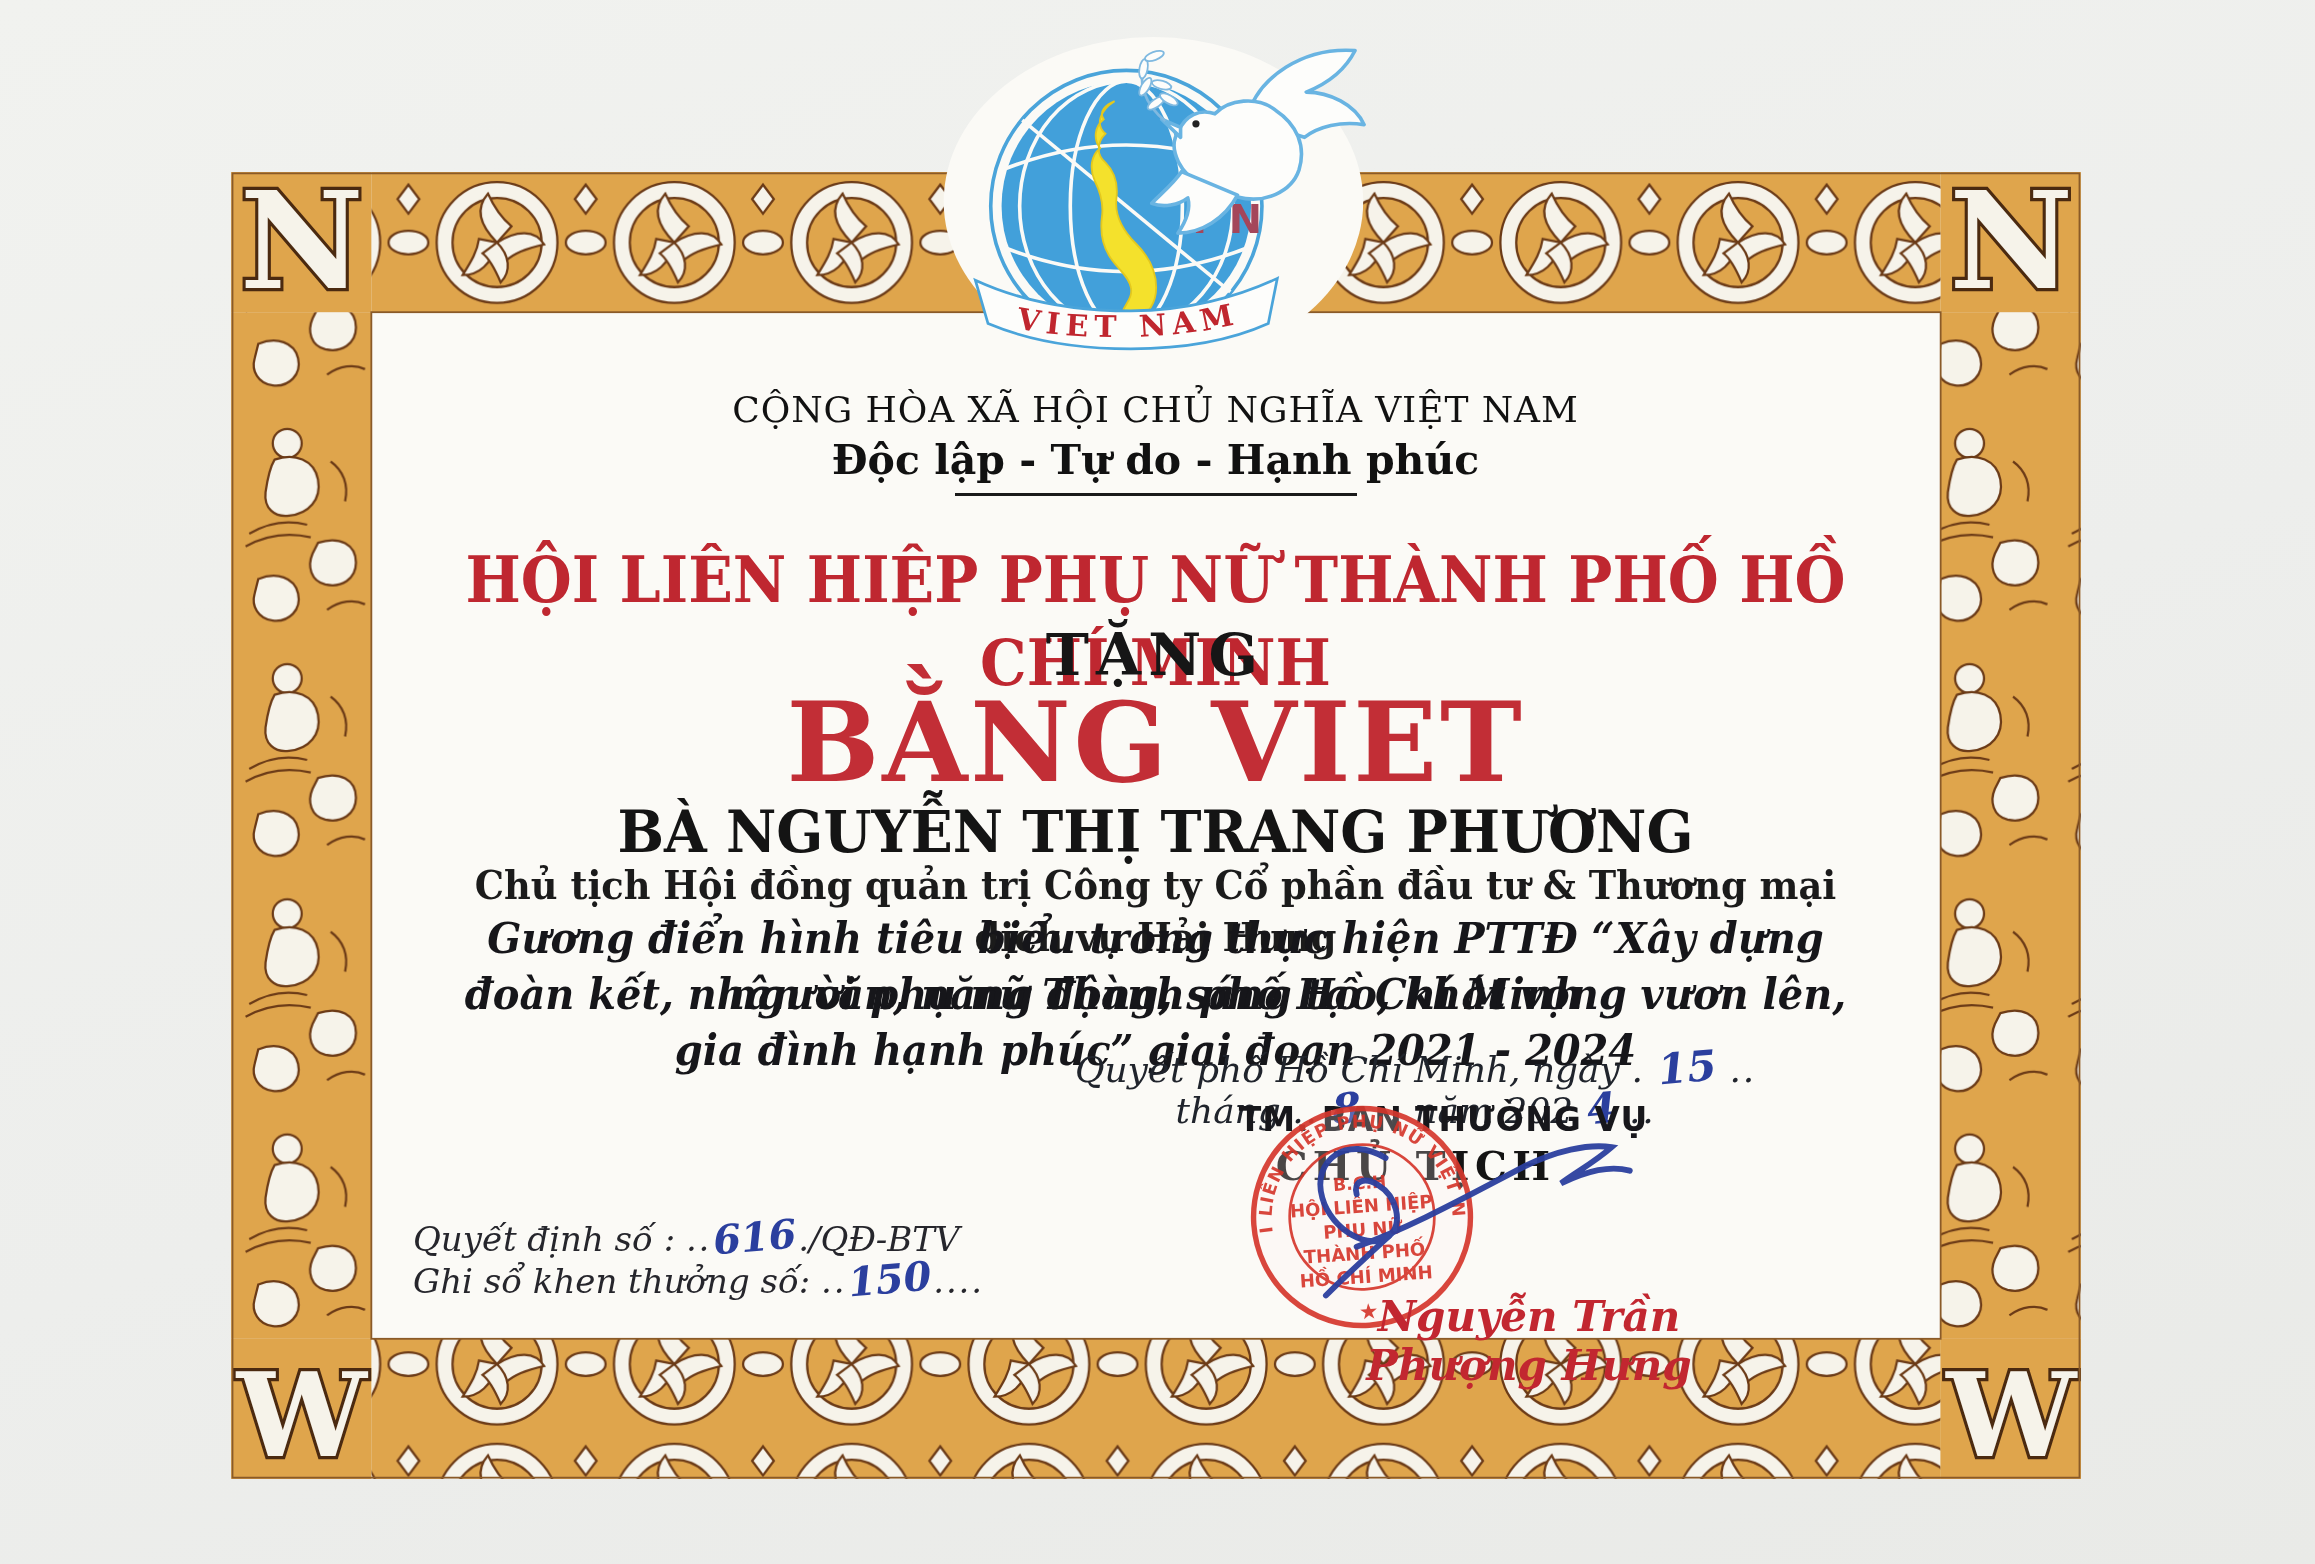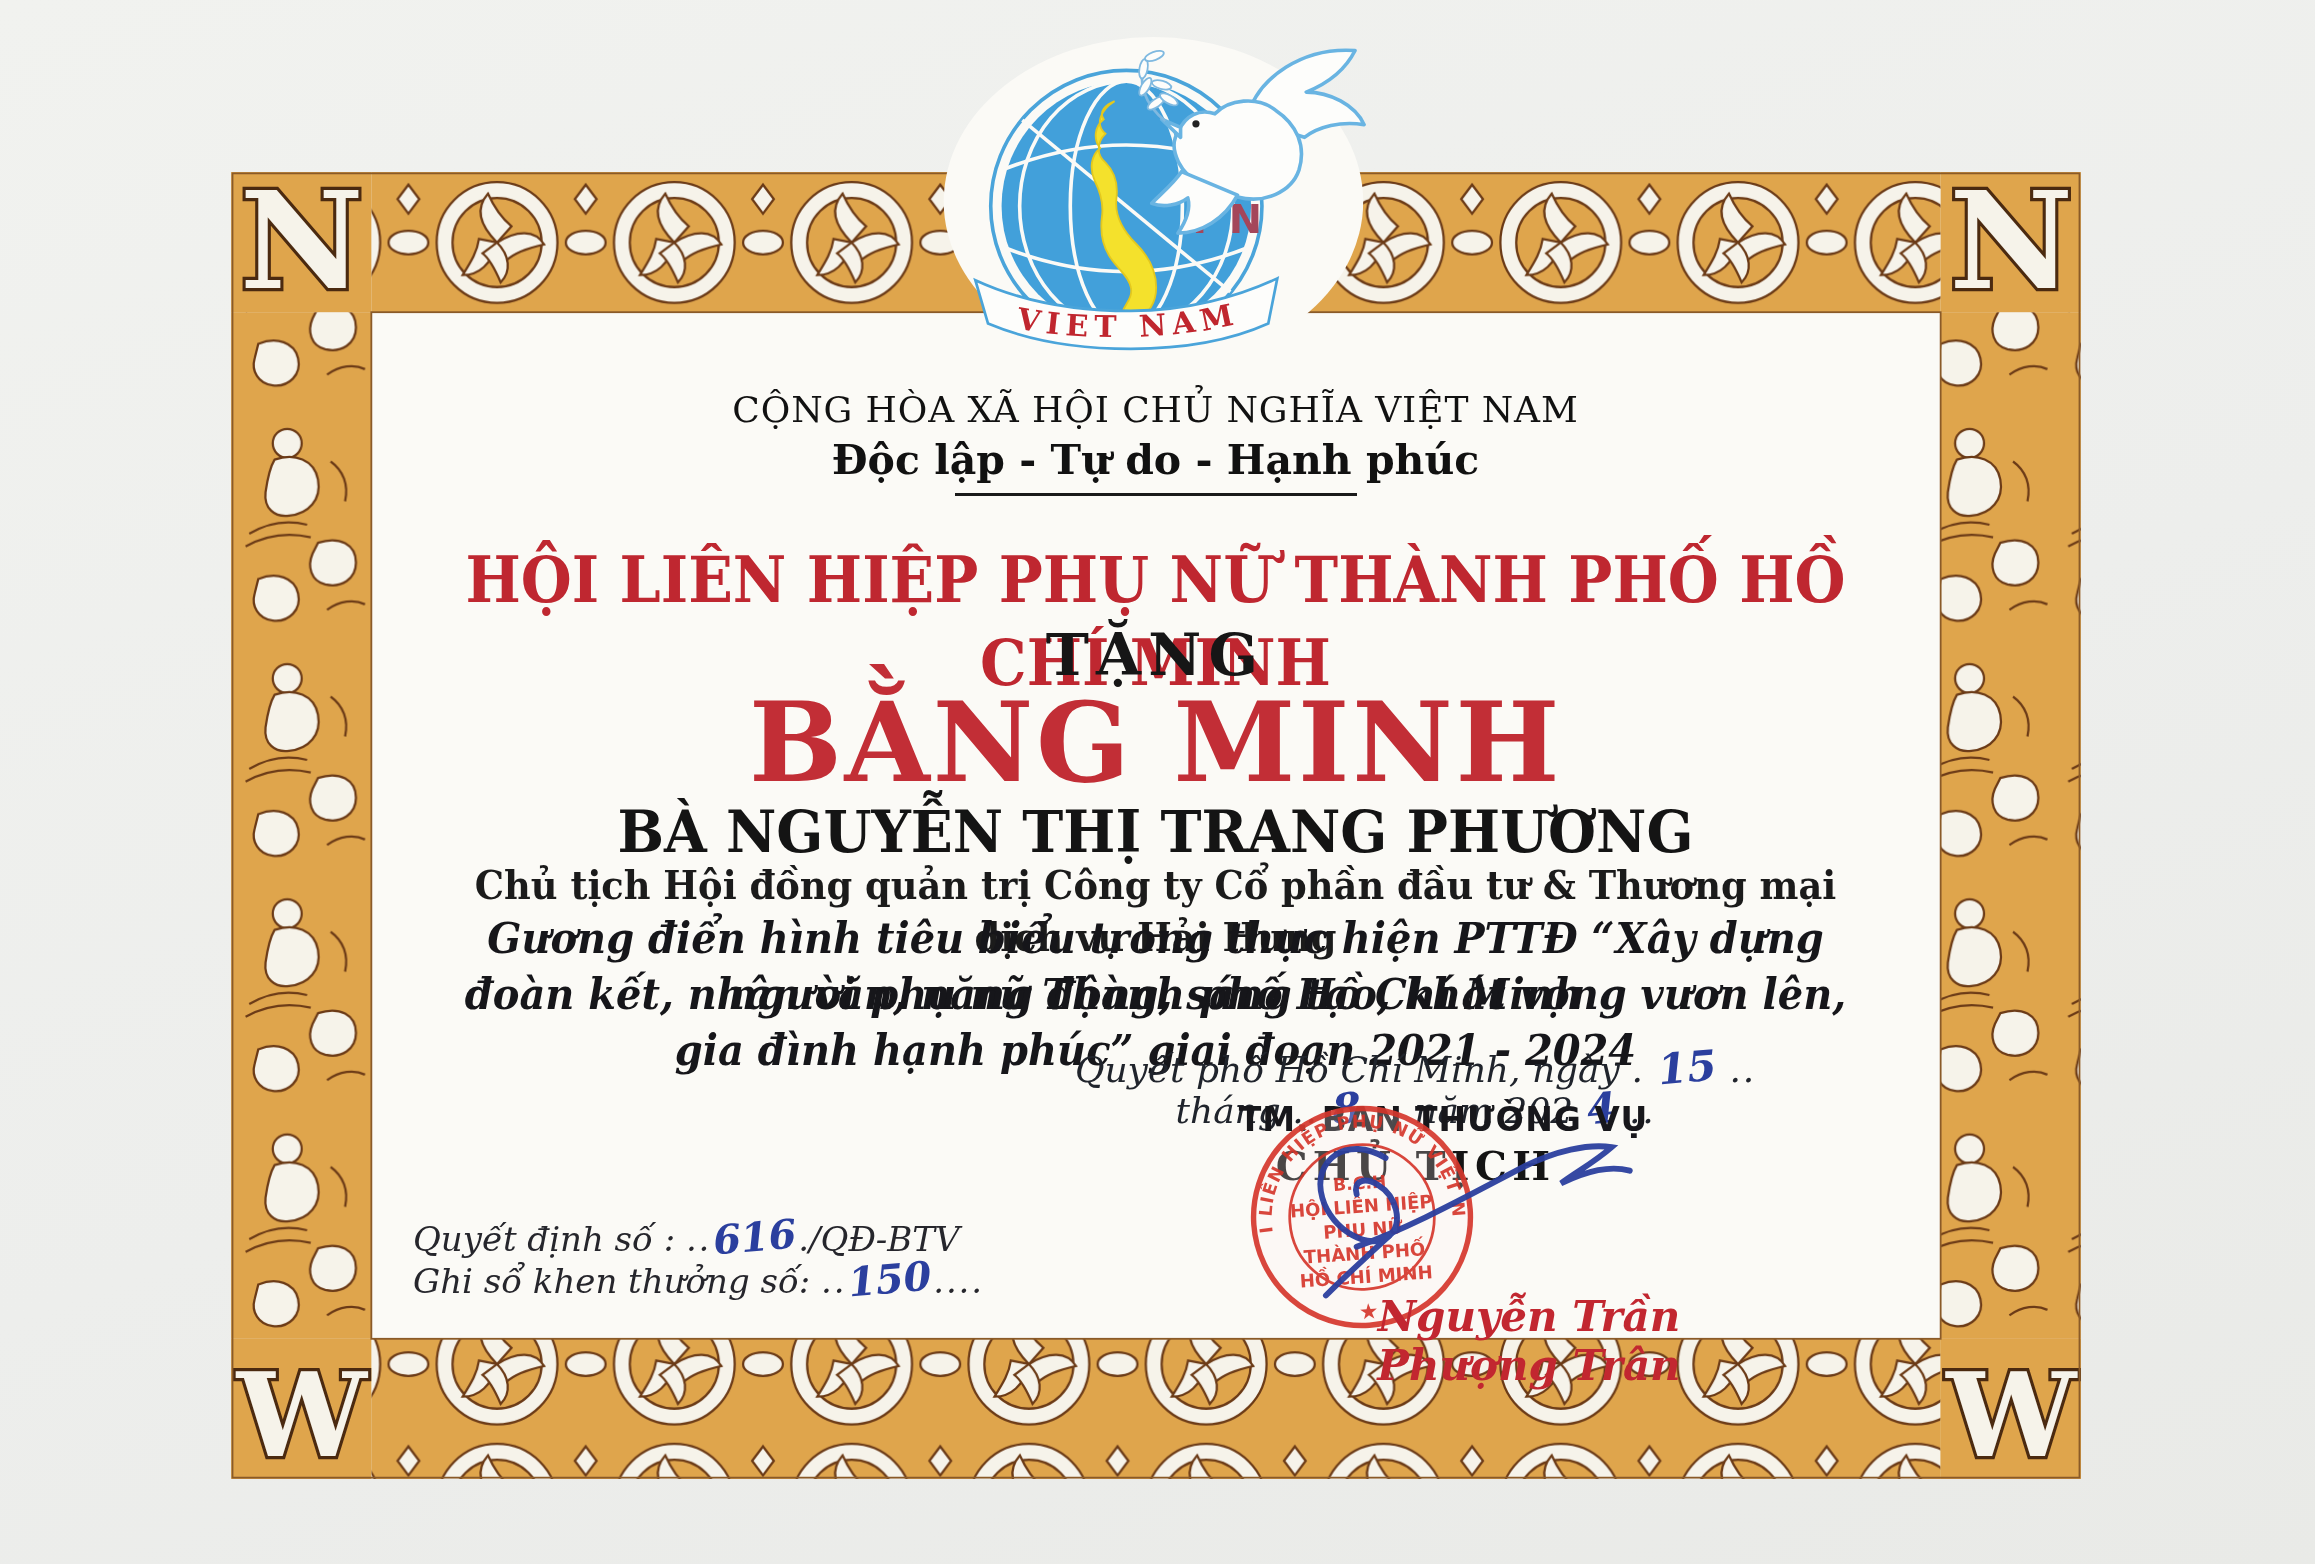--- a/index.html
+++ b/index.html
@@ -154,21 +154,21 @@
   </svg>
 
   <div class="abs cline hline1">CỘNG HÒA XÃ HỘI CHỦ NGHĨA VIỆT NAM</div>
   <div class="abs cline hline2">
     <span>Độc lập - Tự do - Hạnh phúc</span>
     <div class="hrule"></div>
   </div>
 
   <div class="abs cline issuer">HỘI LIÊN HIỆP PHỤ NỮ THÀNH PHỐ HỒ CHÍ MINH</div>
   <div class="abs cline tang">TẶNG</div>
-  <div class="abs cline bangkhen">BẰNG MINH</div>
+  <div class="abs cline bangkhen">BẰNG VIET</div>
 
   <div class="abs cline rname">BÀ NGUYỄN THỊ TRANG PHƯƠNG</div>
   <div class="abs cline rtitle">Chủ tịch Hội đồng quản trị Công ty Cổ phần đầu tư &amp; Thương mại dịch vụ Hải Hưng</div>
 
   <div class="abs cline cit cit1">Gương điển hình tiêu biểu trong thực hiện PTTĐ “Xây dựng người phụ nữ Thành phố Hồ Chí Minh</div>
   <div class="abs cline cit cit2">đoàn kết, nhân văn, năng động, sáng tạo, khát vọng vươn lên, gia đình hạnh phúc” giai đoạn 2021 - 2024</div>
 
   <div class="abs dateline">
     <span>Quyết phố Hồ Chí Minh, ngày</span>
     <span class="dots"> .</span>
@@ -209,21 +209,21 @@
   </svg>
 
   <svg class="abs" style="left:1277px;top:1111px;" width="389" height="208" viewBox="0 0 430 230">
     <g fill="none" stroke="#2b3f9e" stroke-width="6.5" stroke-linecap="round" opacity="0.95">
       <path d="M120,52 C78,26 38,54 50,96 C60,132 104,156 124,138 C140,124 132,94 112,82 C96,72 84,78 88,92"></path>
       <path d="M88,150 C150,128 214,92 272,62 C308,44 344,36 370,40 C352,56 330,68 314,80 C344,66 368,60 390,66"></path>
       <path d="M124,138 C100,160 74,184 54,204"></path>
     </g>
   </svg>
 
-  <div class="abs signername">Nguyễn Trần Phượng Trân</div>
+  <div class="abs signername">Nguyễn Trần Phượng Hưng</div>
 
   <div class="abs footer">
     <div class="row">
       <span>Quyết định số : </span><span class="dots">..</span><span class="hand">616</span><span>./QĐ-BTV</span>
     </div>
     <div class="row">
       <span>Ghi sổ khen thưởng số: </span><span class="dots">..</span><span class="hand">150</span><span class="dots">....</span>
     </div>
   </div>
 

